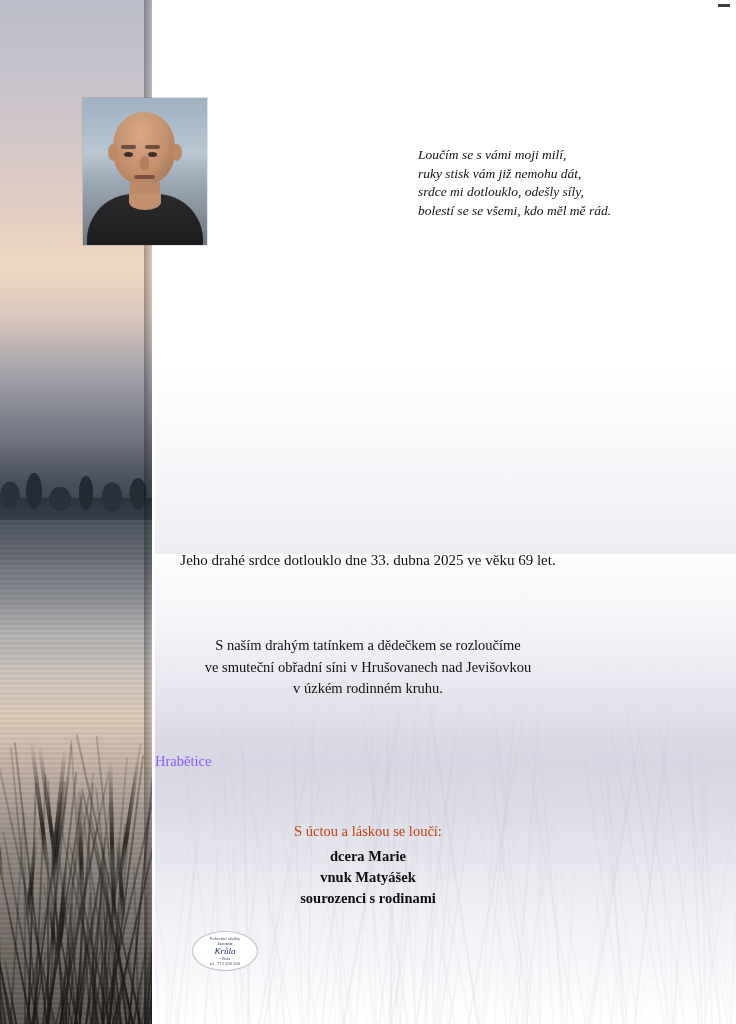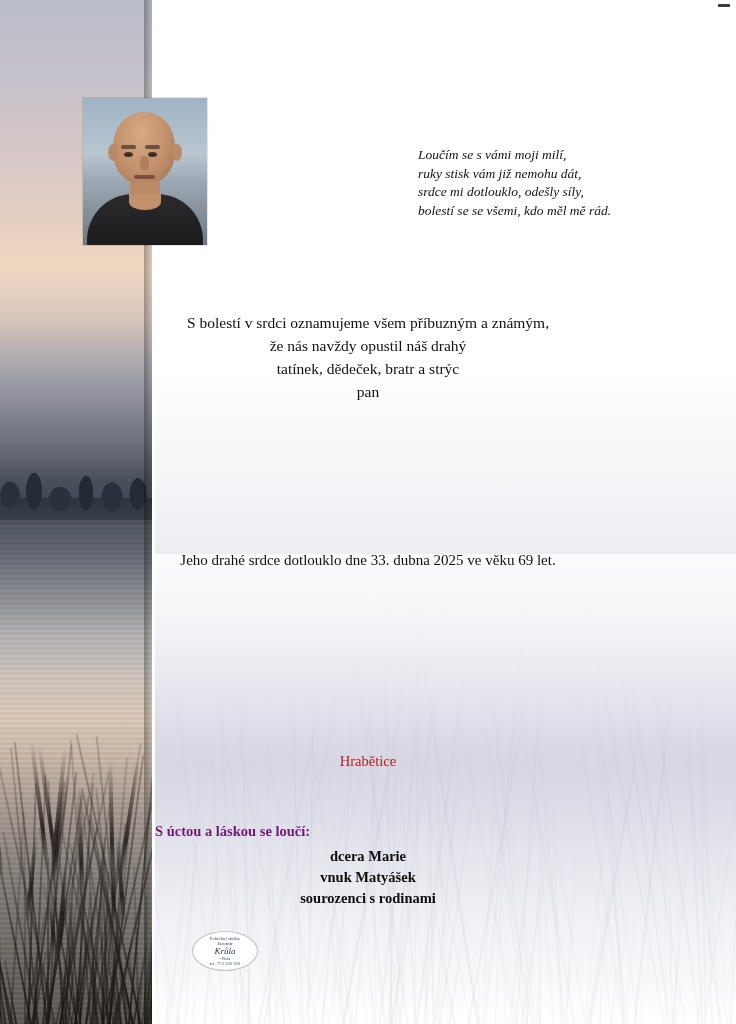--- a/index.html
+++ b/index.html
@@ -331,33 +331,33 @@
     line-height: 21.5px;
     color: #101010;
     white-space: pre-line;
   }
 
   .place {
     position: absolute;
     left: 155px;
     top: 753px;
     width: 426px;
-    text-align: center;
+    text-align: left;
     font-size: 14.5px;
-    color: #b91c1c;
+    color: #8b5cf6;
   }
 
   .farewell-intro {
     position: absolute;
     left: 155px;
     top: 823px;
     width: 426px;
+    text-align: center;
     font-size: 14.5px;
-    color: #701a75;
-    font-weight: bold;
+    color: #c2410c;
   }
   .mourners {
     position: absolute;
     left: 155px;
     top: 846px;
     width: 426px;
     text-align: center;
     font-size: 14.5px;
     line-height: 21px;
     font-weight: bold;
@@ -711,28 +711,27 @@
       <div class="neck"></div>
       <div class="shirt"></div>
       <div class="collar"></div>
     </div>
 
     <div class="verse">Loučím se s vámi moji milí,
 ruky stisk vám již nemohu dát,
 srdce mi dotlouklo, odešly síly,
 bolestí se se všemi, kdo měl mě rád.</div>
 
-    <div class="announce">S bolestí v srdci oznamujeme všem příbuzným a známým,
-že nás navždy opustil náš drahý
-tatínek, dědeček, bratr a strýc
-pan</div>
 
 
     <div class="date-line">Jeho drahé srdce dotlouklo dne 33. dubna 2025 ve věku 69 let.</div>
 
+    <div class="ceremony">S naším drahým tatínkem a dědečkem se rozloučíme
+ve smuteční obřadní síni v Hrušovanech nad Jevišovkou
+v úzkém rodinném kruhu.</div>
 
     <div class="place">Hrabětice</div>
 
     <div class="farewell-intro">S úctou a láskou se loučí:</div>
     <div class="mourners">dcera Marie
 vnuk Matyášek
 sourozenci s rodinami</div>
 
     <div class="logo">
       <div class="l1">Pohřební služba</div>

